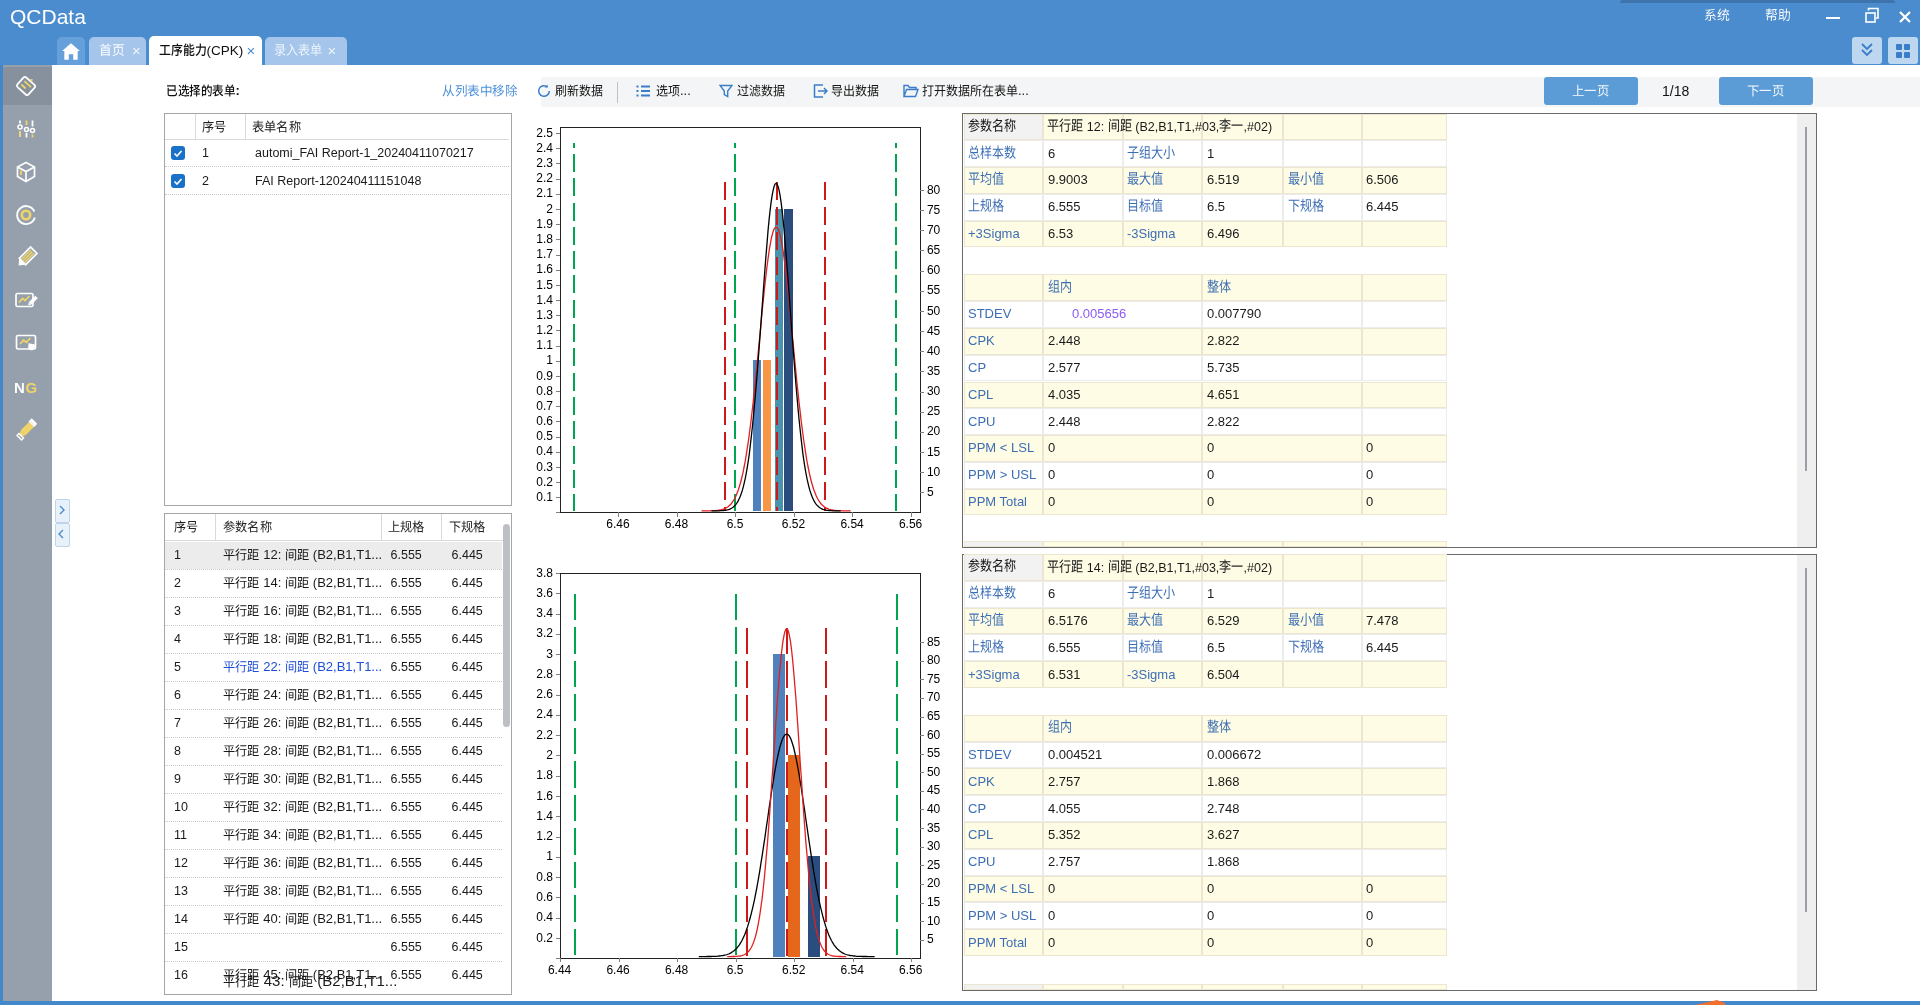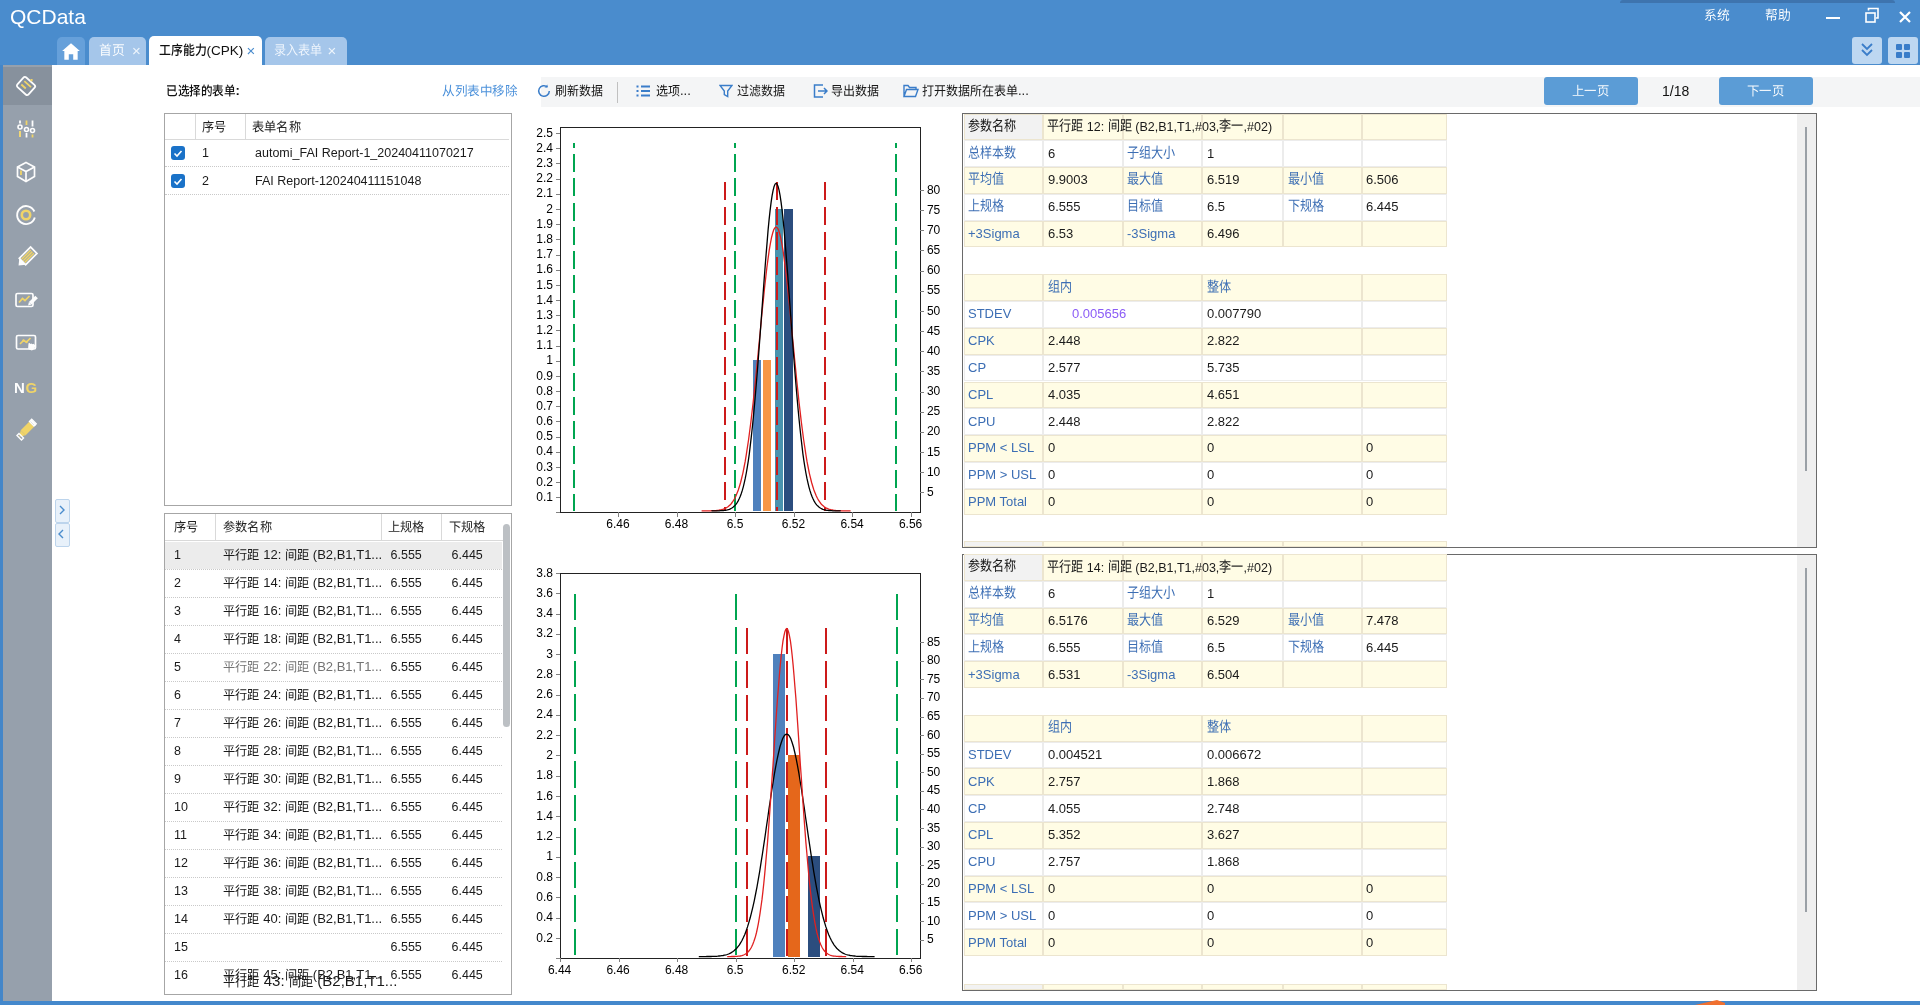--- a/index.html
+++ b/index.html
@@ -446,21 +446,21 @@
       <use href="#g8ddd"></use>
     </svg><span> 18: </span><svg class="k" style="width:12.2px;height:13px" preserveAspectRatio="none" viewBox="0 0 1000 1000">
       <use href="#g95f4"></use>
     </svg><svg class="k" style="width:12.2px;height:13px" preserveAspectRatio="none" viewBox="0 0 1000 1000">
       <use href="#g8ddd"></use>
     </svg><span> (B2,B1,T1...</span></div>
 <div class="t" style="left:390.5px;top:630px;font-size:12.5px;color:#1a1a1a;">6.555</div>
 <div class="t" style="left:451.5px;top:630px;font-size:12.5px;color:#1a1a1a;">6.445</div>
 <div class="t" style="left:165px;top:653px;width:337px;border-top:1px dotted #c9c9c9"></div>
 <div class="t" style="left:174px;top:658px;font-size:12.5px;color:#1a1a1a;">5</div>
-<div class="t" style="left:223px;top:657px;font-size:13px;color:#737373;"><svg class="k" style="width:12.2px;height:13px" preserveAspectRatio="none" viewBox="0 0 1000 1000">
+<div class="t" style="left:223px;top:657px;font-size:13px;color:#1d4ed8;"><svg class="k" style="width:12.2px;height:13px" preserveAspectRatio="none" viewBox="0 0 1000 1000">
       <use href="#g5e73"></use>
     </svg><svg class="k" style="width:12.2px;height:13px" preserveAspectRatio="none" viewBox="0 0 1000 1000">
       <use href="#g884c"></use>
     </svg><svg class="k" style="width:12.2px;height:13px" preserveAspectRatio="none" viewBox="0 0 1000 1000">
       <use href="#g8ddd"></use>
     </svg><span> 22: </span><svg class="k" style="width:12.2px;height:13px" preserveAspectRatio="none" viewBox="0 0 1000 1000">
       <use href="#g95f4"></use>
     </svg><svg class="k" style="width:12.2px;height:13px" preserveAspectRatio="none" viewBox="0 0 1000 1000">
       <use href="#g8ddd"></use>
     </svg><span> (B2,B1,T1...</span></div>

